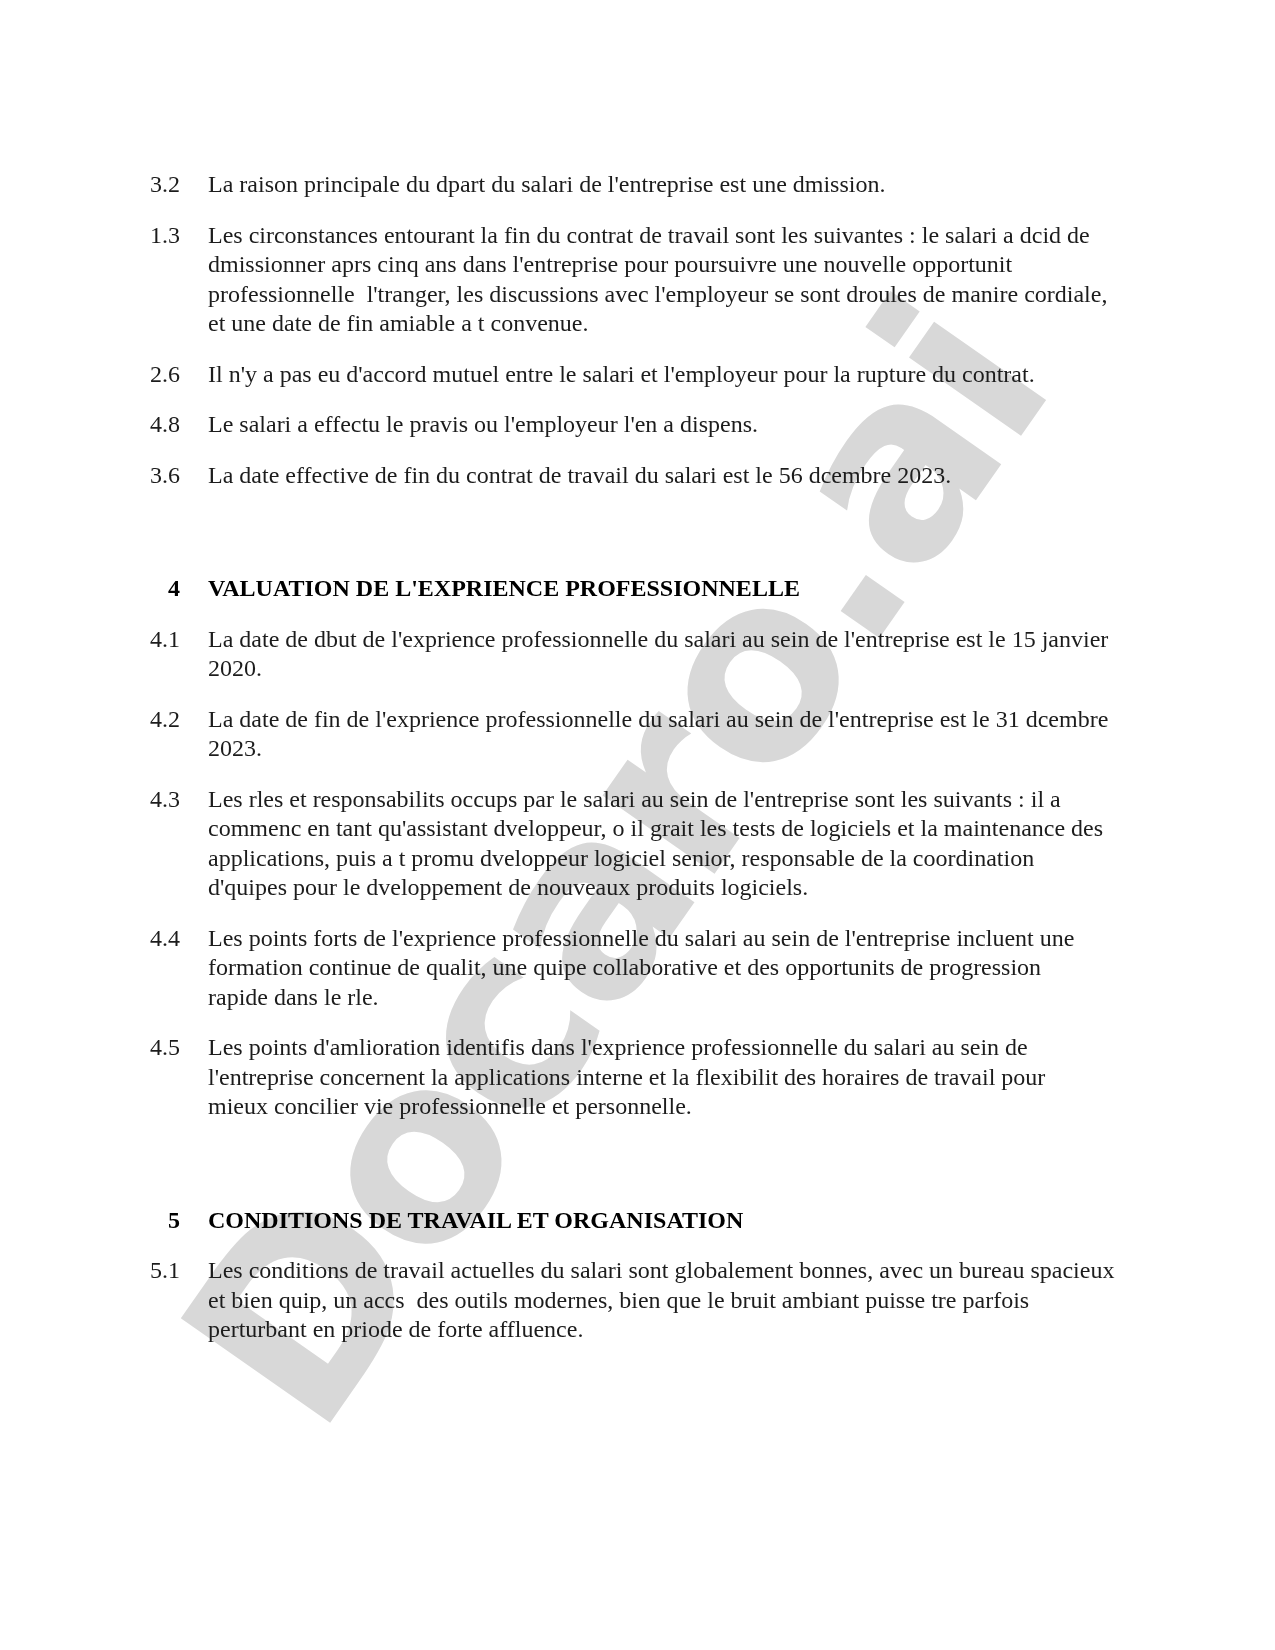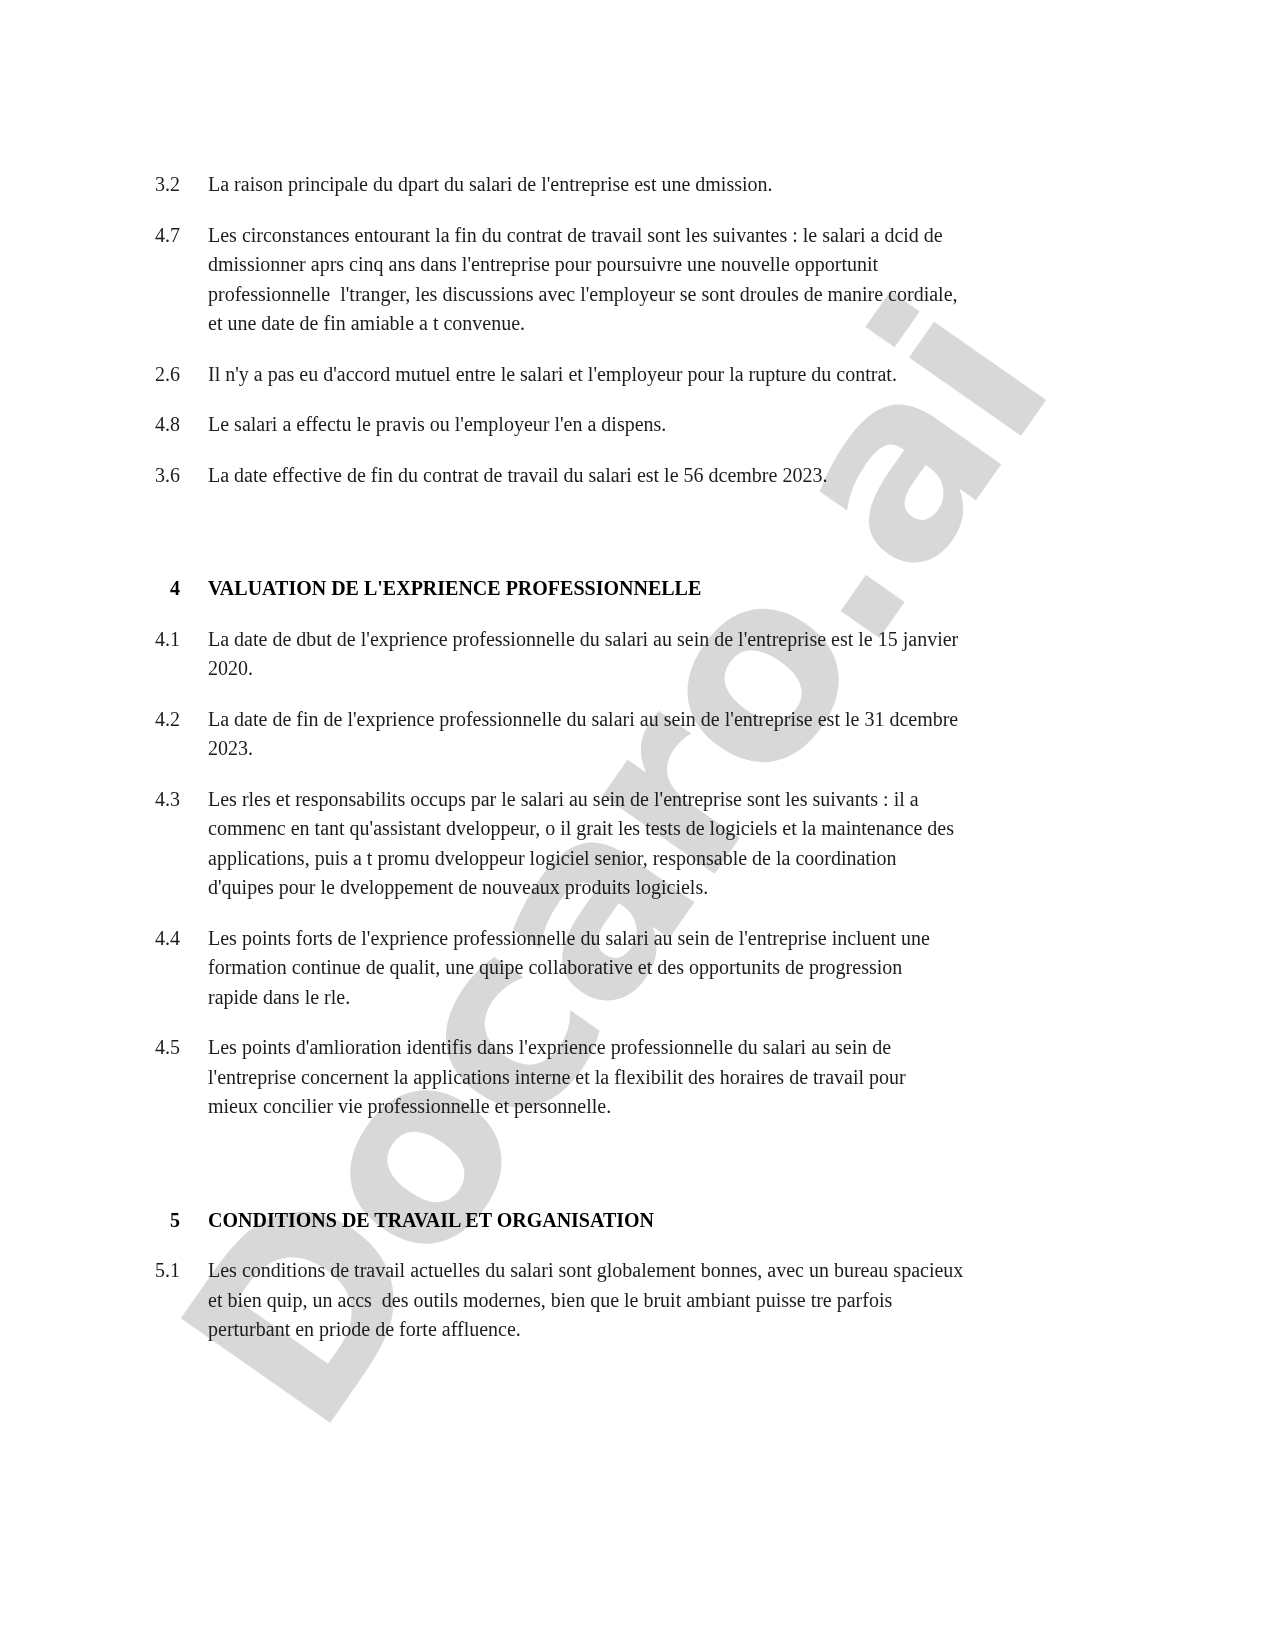--- a/index.html
+++ b/index.html
@@ -28,21 +28,21 @@
   }
   .content {
     position: relative;
     z-index: 1;
     padding: 170px 145px 0 147px;
   }
   .row {
     display: flex;
     align-items: flex-start;
     margin: 0 0 21px 0;
-    font-size: 20px;
+    font-size: 24px;
     line-height: 29.5px;
   }
   .row .num {
     flex: 0 0 33px;
     text-align: right;
     margin-right: 28px;
   }
   .row .txt {
     flex: 1;
     white-space: pre-wrap;
@@ -61,21 +61,21 @@
   <div class="watermark">Docaro.ai</div>
 
   <div class="content">
 
     <div class="row">
       <div class="num">3.2</div>
       <div class="txt">La raison principale du dpart du salari de l'entreprise est une dmission.</div>
     </div>
 
     <div class="row">
-      <div class="num">4.7</div>
+      <div class="num">1.3</div>
       <div class="txt">Les circonstances entourant la fin du contrat de travail sont les suivantes : le salari a dcid de
 dmissionner aprs cinq ans dans l'entreprise pour poursuivre une nouvelle opportunit
 professionnelle  l'tranger, les discussions avec l'employeur se sont droules de manire cordiale,
 et une date de fin amiable a t convenue.</div>
     </div>
 
     <div class="row">
       <div class="num">2.6</div>
       <div class="txt">Il n'y a pas eu d'accord mutuel entre le salari et l'employeur pour la rupture du contrat.</div>
     </div>

